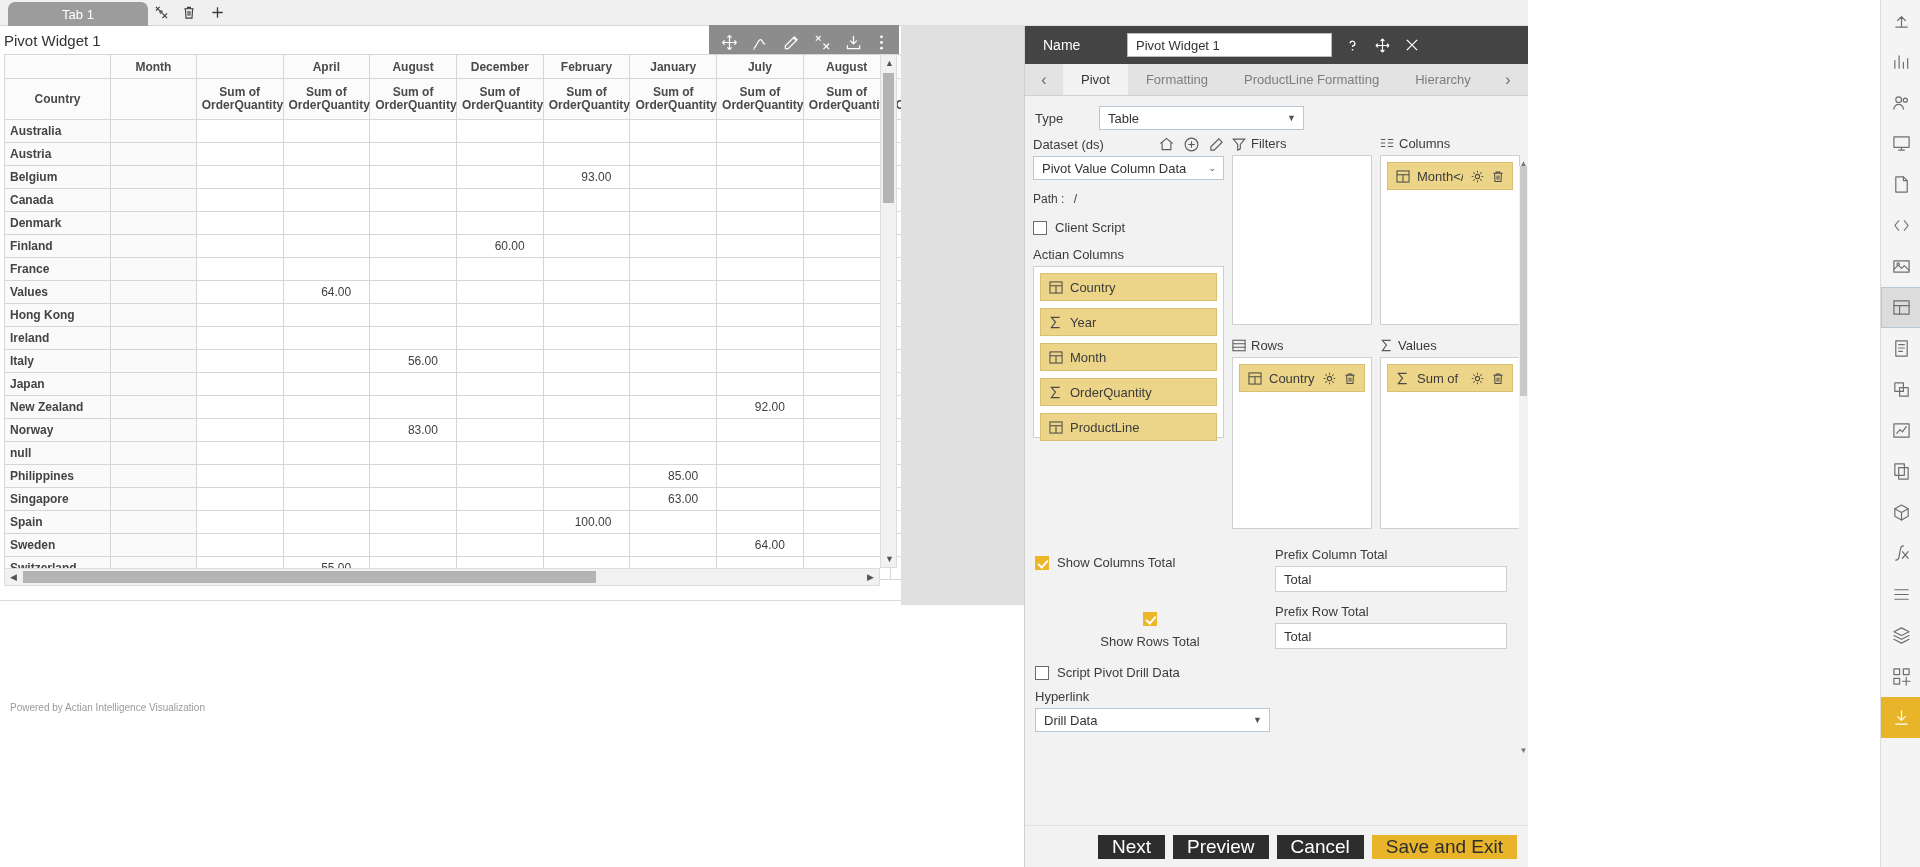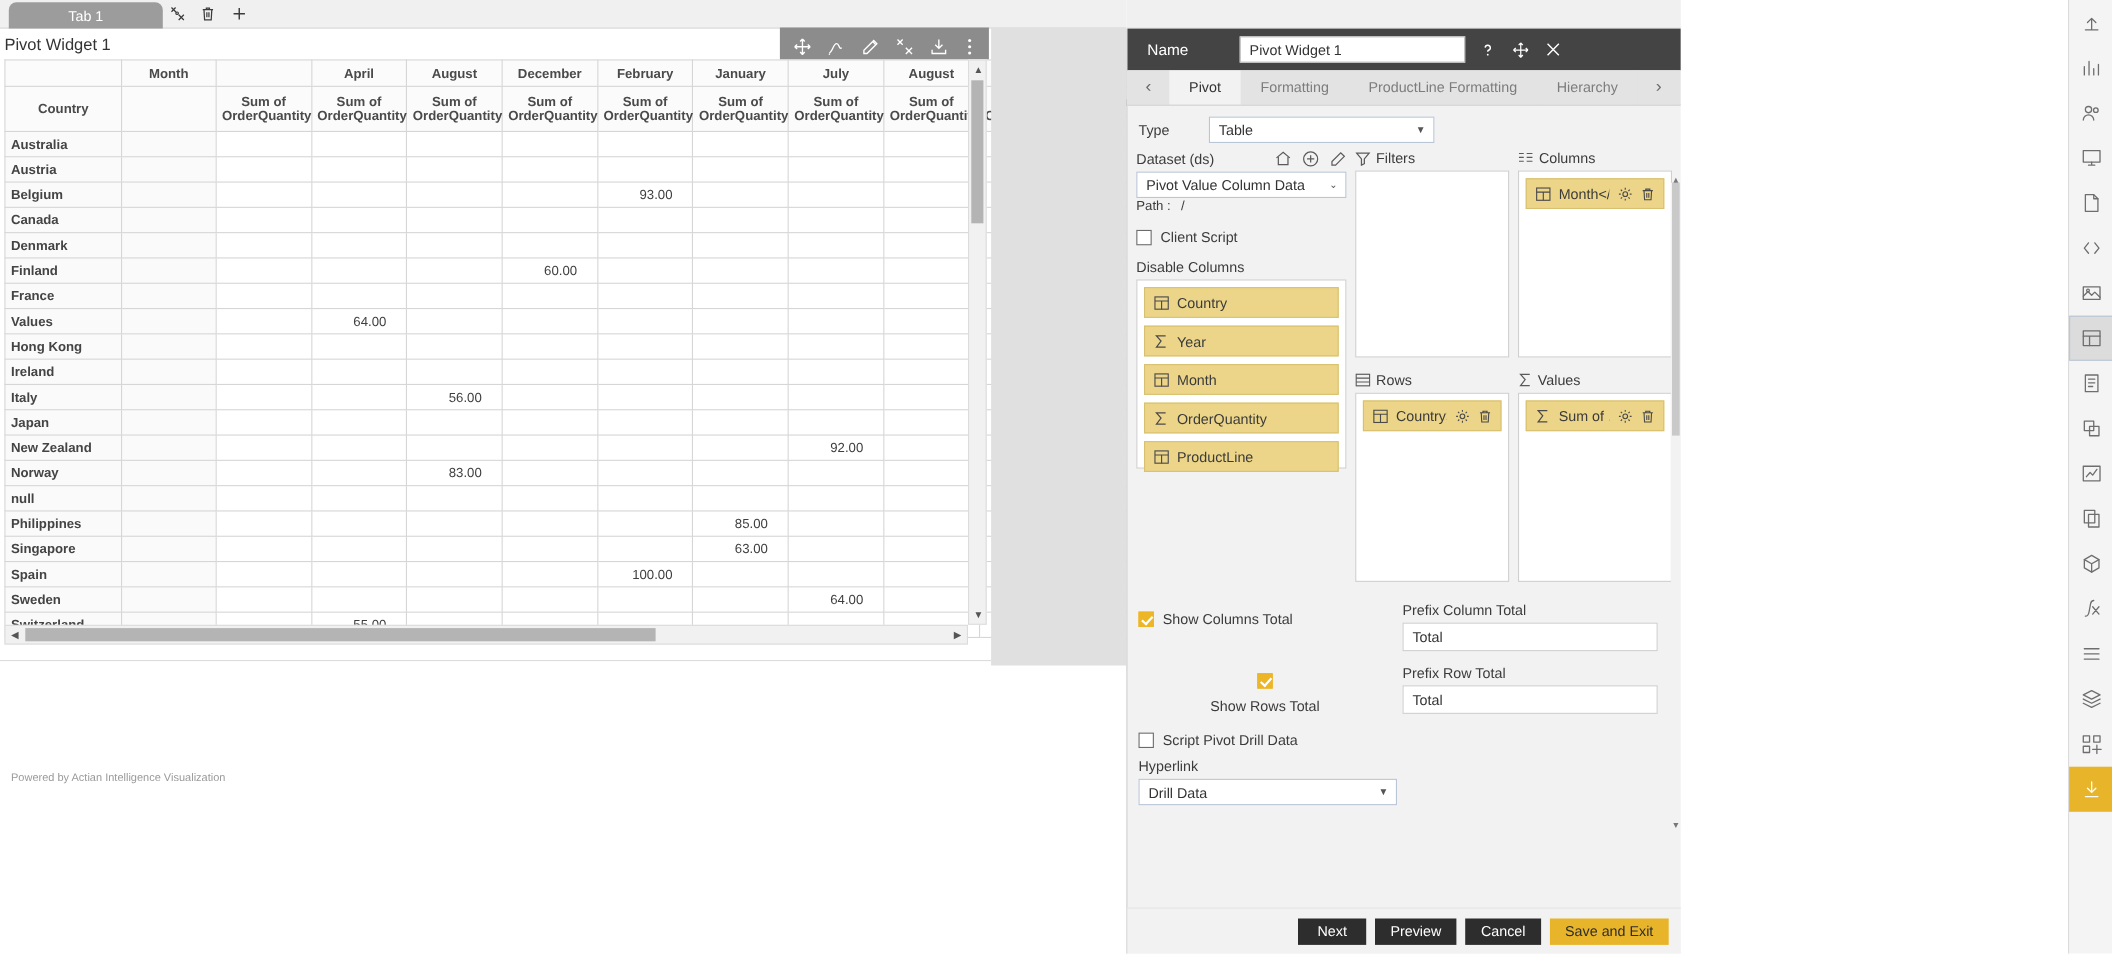--- a/index.html
+++ b/index.html
@@ -95,21 +95,21 @@
   .lcol { width:204px; }
   .mcol { width:140px; }
   .rcol { width:140px; }
 
   .sec-title { font-size:13px; color:#3b3b3b; display:flex; align-items:center; gap:6px; }
   .ds-head { display:flex; align-items:center; justify-content:space-between; margin-bottom:4px;}
   .ds-icons { display:flex; gap:9px; }
   .ds-icons .ic { width:16px; height:16px; color:#5a5a5a; display:flex; align-items:center; justify-content:center; }
   .ds-icons svg, .sec-title svg { display:block; }
 
-  .path { font-size:12px; color:#3b3b3b; margin-top:0; }
+  .path { font-size:12px; color:#3b3b3b; margin-top:12px; }
   .chk-row { display:flex; align-items:center; gap:8px; margin-top:14px; font-size:13px; color:#3b3b3b;}
   .cbox { width:14px; height:14px; border:1.5px solid #6b6b6b; background:#fff; display:inline-block; }
   .cbox.on { background:#edb626; border-color:#edb626; position:relative; }
   .cbox.on:after { content:""; position:absolute; left:4px; top:1px; width:4px; height:8px; border:solid #fff; border-width:0 2px 2px 0; transform:rotate(42deg); }
 
   .dc-title { font-size:13px; color:#3b3b3b; margin:12px 0 4px 0; }
   .dropzone { background:#ffffff; border:1px solid #cfcfcf; padding:6px; }
   .dz-dscols { height:172px; }
   .dz-filters { height:170px; }
   .dz-columns { height:170px; }
@@ -128,21 +128,21 @@
   .sec-row { display:flex; align-items:center; gap:5px; margin-bottom:4px; }
 
   .bottom-form { padding:6px 10px 0 10px; }
   .bf-row { display:flex; align-items:flex-start; gap:10px; margin-top:12px; }
   .bf-left { width:230px; }
   .bf-right { width:232px; }
   .txtin { height:26px; background:#fff; border:1px solid #cfcfcf; display:flex; align-items:center; padding:0 8px; font-size:13px; color:#333; margin-top:4px;}
   .fld-label { font-size:13px; color:#3b3b3b;}
 
   .panel-foot { position:absolute; left:0; bottom:0; width:504px; height:42px; background:#f2f2f2; display:flex; align-items:center; justify-content:flex-end; gap:8px; padding:0 12px; border-top:1px solid #e3e3e3;}
-  .btn { height:24px; min-width:62px; padding:0 14px; display:flex; align-items:center; justify-content:center; font-size:13px; border:none; }
+  .btn { height:24px; min-width:62px; padding:0 14px; display:flex; align-items:center; justify-content:center; font-size:19px; border:none; }
   .btn.dark { background:#2d2d2d; color:#fff; }
   .btn.gold { background:#e8b52a; color:#2d2d2d; }
 
   .panel-scrollbar { position:absolute; right:0; top:70px; width:9px; height:585px; background:#f2f2f2;}
   .panel-scrollbar .pt { position:absolute; left:1px; top:0; width:7px; height:230px; background:#c9c9c9;}
   .panel-scrollbar .pa { position:absolute; left:0; width:9px; height:10px; display:flex; align-items:center; justify-content:center; color:#777; font-size:8px;}
   .panel-scrollbar .pa.u { top:-8px;} .panel-scrollbar .pa.d { bottom:-4px;}
   .rail-strip { position:absolute; right:0; top:0; width:40px; height:867px; background:#f4f4f4; border-left:1px solid #dcdcdc; }
   .rail-btn { width:40px; height:41px; display:flex; align-items:center; justify-content:center; color:#6e6e6e; }
   .rail-btn.sel { background:#dcdcdc; }
@@ -713,21 +713,21 @@
           <div class="path">
             <span>Path :</span>
             <span style="margin-left:6px;">/</span>
           </div>
 
           <div class="chk-row">
             <span class="cbox"></span>
             <span>Client Script</span>
           </div>
 
-          <div class="dc-title">Disable Columns</div>
+          <div class="dc-title">Actian Columns</div>
           <div class="dropzone dz-dscols" id="dz-dscols">
               <div class="chip">
                 <span class="cic">
                   <svg width="14" height="13" viewBox="0 0 15 14" fill="none" stroke="#4a4a4a" stroke-width="1.1">
                     <rect x="1" y="1" width="13" height="12"></rect>
                     <path d="M1 5h13M7.5 5v8"></path>
                   </svg>
                 </span>
                 <span class="ctext">Country</span>
               </div>

